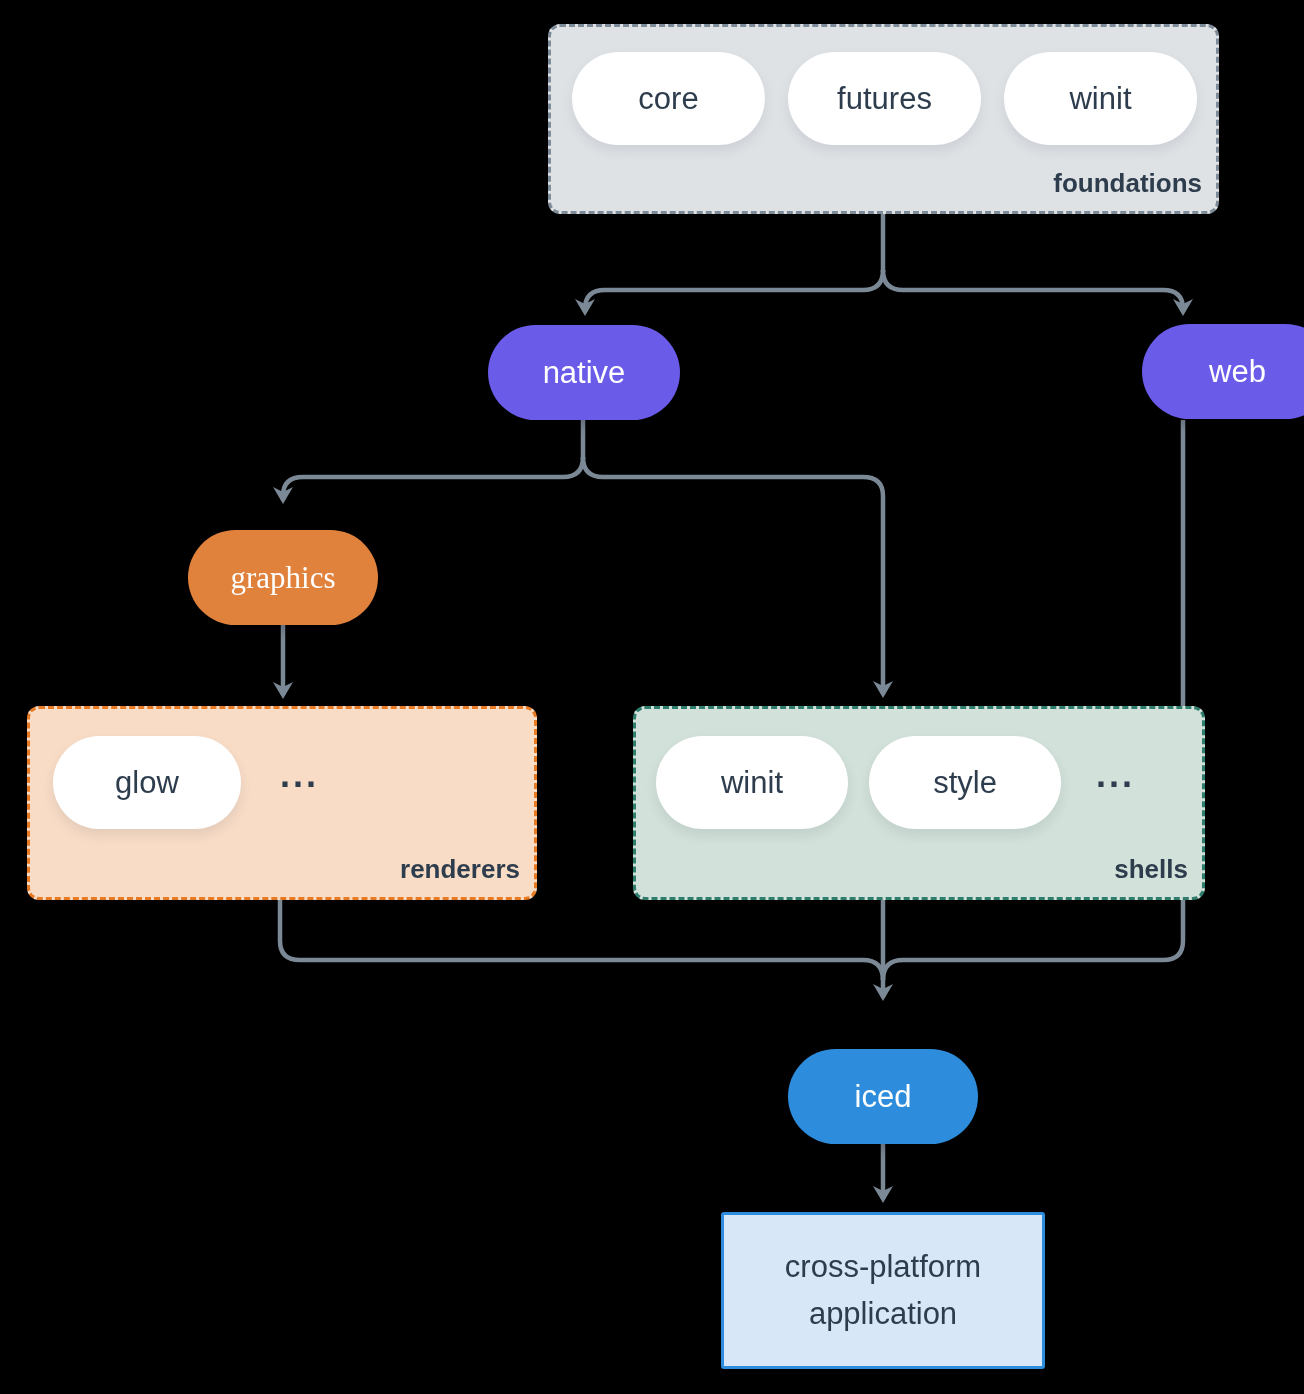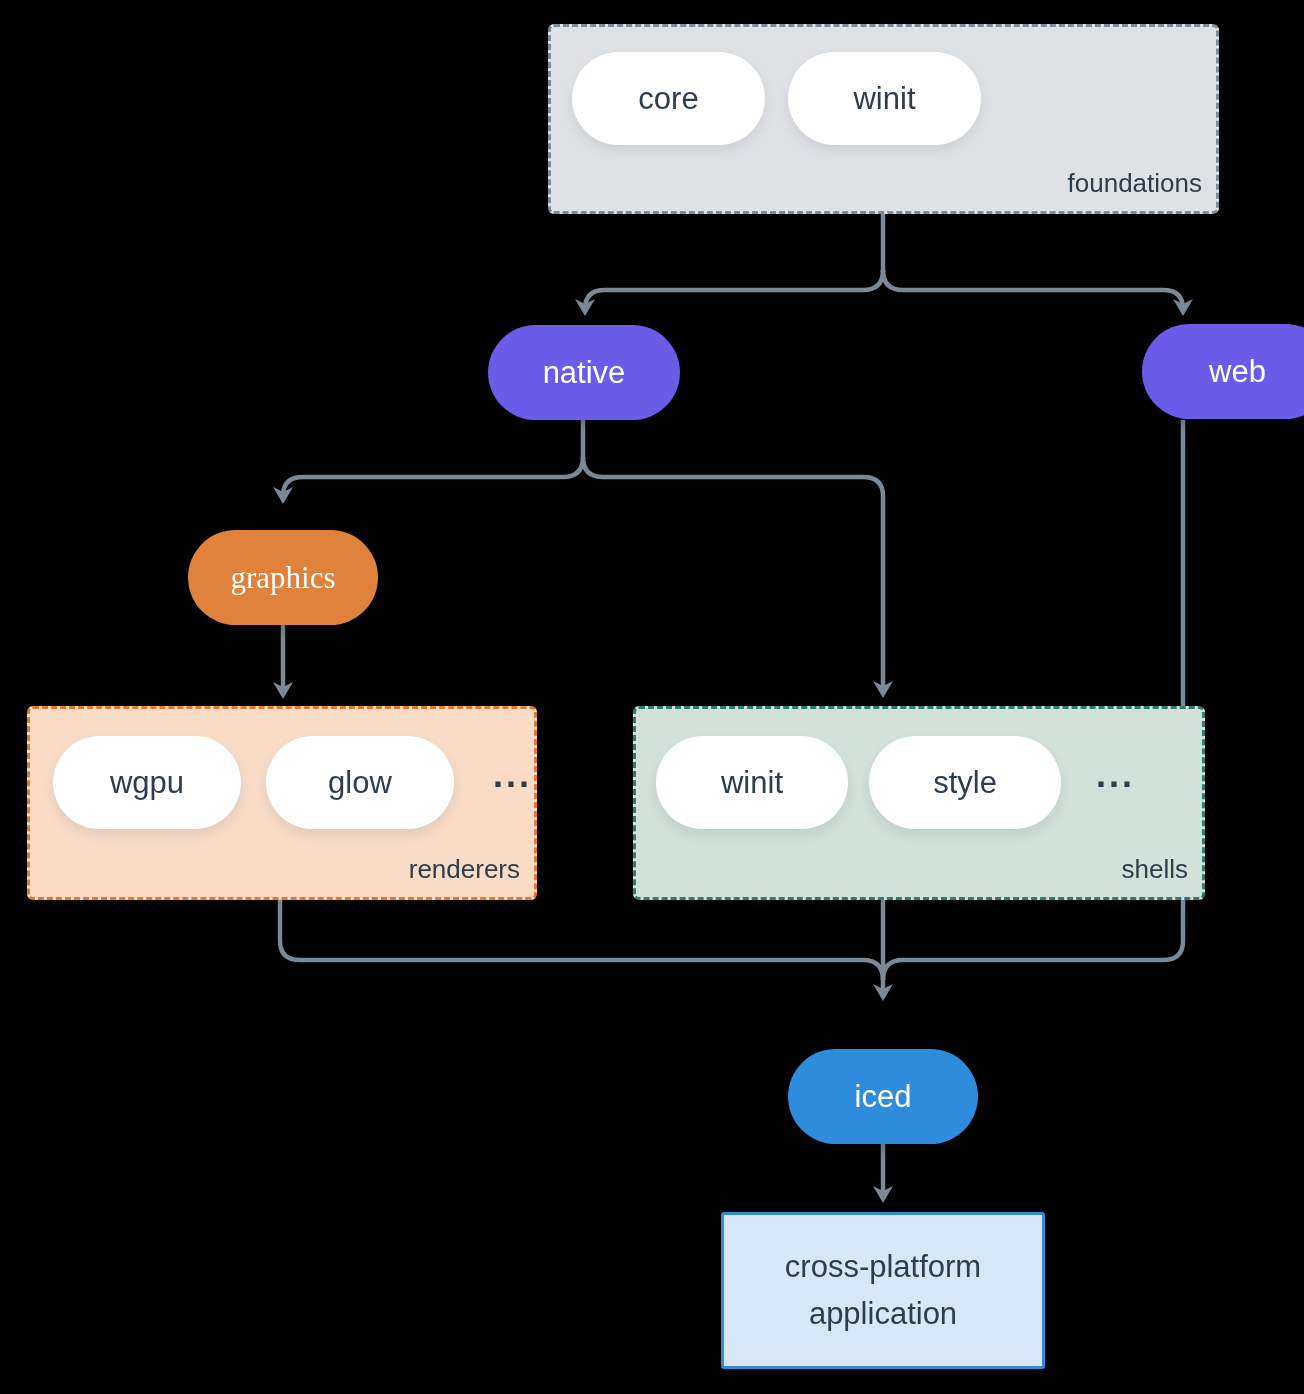--- a/index.html
+++ b/index.html
@@ -32,32 +32,33 @@
     fill:none;
     stroke:var(--connector);
     stroke-width:4.5;
     stroke-linejoin:round;
   }
   svg.connectors .head{fill:var(--connector);stroke:none;}
 
   .groupbox{
     position:absolute;
     box-sizing:border-box;
-    border-radius:6px;
+    border-radius:12px;
   }
   .groupbox .pillrow{
     position:absolute;
     display:flex;
     align-items:center;
   }
   .grouplabel{
     position:absolute;
     right:14px;bottom:12px;
     font-size:26px;
     color:var(--text-dark);
+    font-weight:bold;
   }
   .pill{
     height:93px;
     border-radius:47px;
     display:flex;
     align-items:center;
     justify-content:center;
     font-size:31px;
     color:var(--text-dark);
     background:var(--pill-white);
@@ -162,33 +163,33 @@
     <path class="line" d="M1183,420 L1183,941 Q1183,960 1163,960 L903,960 Q883,960 883,980"></path>
 
     <path class="line" d="M883,900 L883,997" marker-end="url(#arrowhead)"></path>
 
     <path class="line" d="M883,1105 L883,1199" marker-end="url(#arrowhead)"></path>
   </svg>
 
   <div class="groupbox foundations">
     <div class="pillrow">
       <div class="pill">core</div>
+      <div class="pill">futures</div>
       <div class="pill">winit</div>
     </div>
     <div class="grouplabel">foundations</div>
   </div>
 
   <div class="node purple native">native</div>
   <div class="node purple web">web</div>
 
   <div class="node orange graphics">graphics</div>
 
   <div class="groupbox renderers">
     <div class="pillrow">
-      <div class="pill">wgpu</div>
       <div class="pill">glow</div>
       <div class="ellipsis">...</div>
     </div>
     <div class="grouplabel">renderers</div>
   </div>
 
   <div class="groupbox shells">
     <div class="pillrow">
       <div class="pill">winit</div>
       <div class="pill">style</div>

